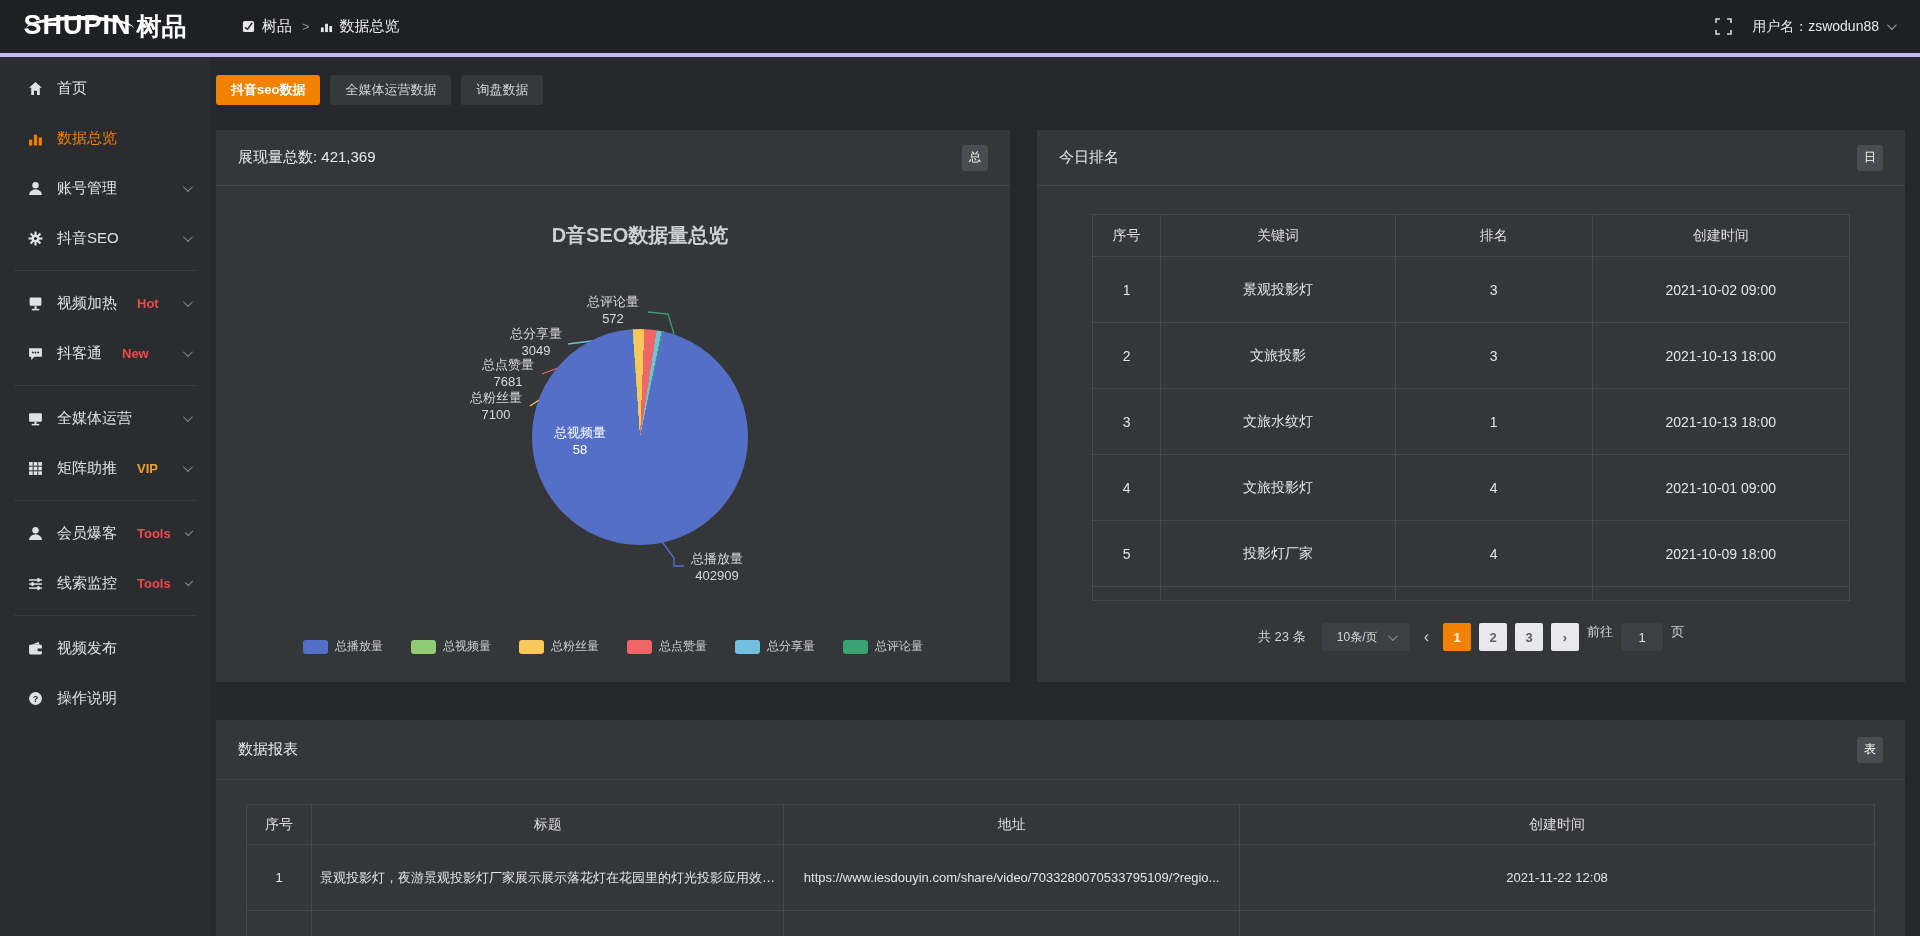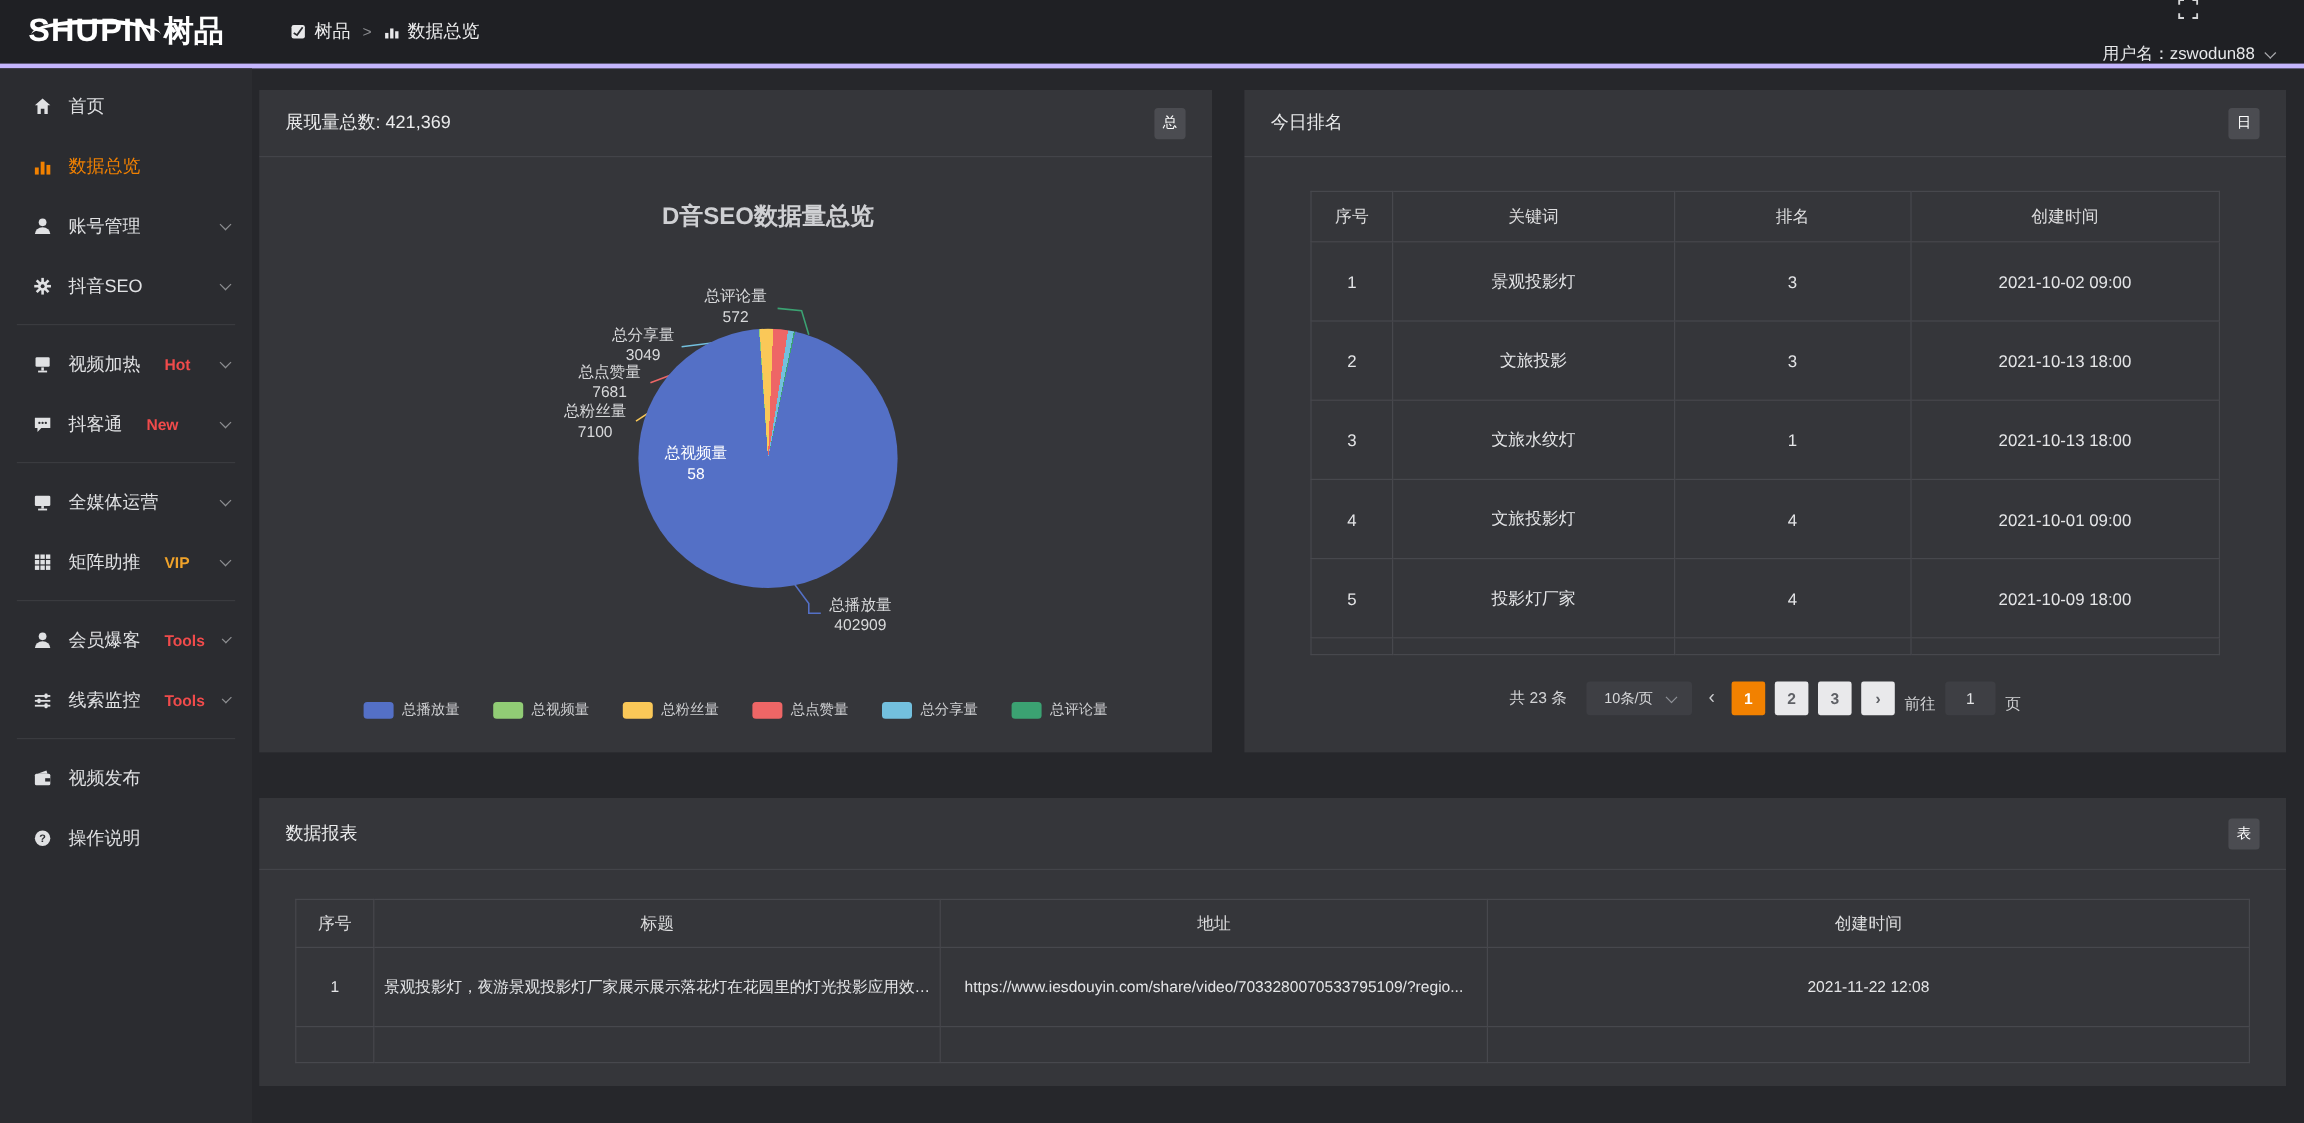--- a/index.html
+++ b/index.html
@@ -11,21 +11,21 @@
     border-bottom:4px solid #c4b5fd; }
   .logo { width:210px; display:flex; align-items:flex-end; justify-content:center; gap:5px;
     position:relative; padding-bottom:2px; }
   .logo-arc { position:absolute; top:4px; left:26px; width:108px; height:26px;
     border-top:4px solid #fff; border-radius:50%; }
   .logo-en { font-size:27px; font-weight:800; letter-spacing:1px; color:#fff; line-height:1; }
   .logo-cn { font-size:25px; font-weight:700; color:#fff; line-height:1; }
   .crumbs { display:flex; align-items:center; gap:10px; margin-left:32px; font-size:15px; color:#ededee; }
   .crumb { display:flex; align-items:center; gap:7px; cursor:pointer; }
   .crumb-sep { color:#8b8c90; font-size:13px; }
-  .topbar-right { margin-left:auto; display:flex; align-items:center; gap:20px; margin-right:26px;flex-direction:column; }
+  .topbar-right { margin-left:auto; display:flex; align-items:center; gap:20px; margin-right:26px; }
   .username { font-size:14px; color:#e7e8ea; display:flex; align-items:center; gap:8px; cursor:pointer; }
   .caret { width:7px; height:7px; border-right:1.6px solid #aaabaf; border-bottom:1.6px solid #aaabaf;
     transform:rotate(45deg) translateY(-2px); display:inline-block; }
 
   
   .layout { display:flex; height:879px; }
   .sidebar { width:210px; background:#2b2c30; padding-top:6px; flex-shrink:0; }
   .menu-item { height:50px; display:flex; align-items:center; padding:0 20px 0 28px; gap:14px;
     font-size:15px; color:#e0e1e3; cursor:pointer; white-space:nowrap; }
   .menu-item.active { color:#f28100; }
@@ -85,21 +85,21 @@
     font-size:13px; color:#d2d3d5; }
   .pg-total { margin-right:8px; }
   .pg-size { height:28px; min-width:88px; background:#3e3f44; border-radius:3px; display:flex;
     align-items:center; justify-content:center; gap:10px; font-size:12px; color:#d6d7d9;
     padding:0 10px; cursor:pointer; }
   .pg-size .caret { border-color:#909399; }
   .pg-prev { color:#cfd0d2; font-size:16px; padding:0 6px; cursor:pointer; }
   .pg-btn { width:28px; height:28px; border-radius:2px; background:#e9e9eb; color:#5f6166;
     font-size:13px; font-weight:700; display:flex; align-items:center; justify-content:center; cursor:pointer; }
   .pg-btn.active { background:#f28100; color:#fff; }
-  .pg-goto { display:flex; align-items:flex-end; gap:8px; }
+  .pg-goto { display:flex; align-items:flex-start; gap:8px; }
   .pg-input { width:42px; height:28px; background:#3e3f44; border:none; border-radius:3px;
     color:#e2e3e5; text-align:center; font-size:13px; font-family:inherit; }
 
   
   .report-panel { margin-top:38px; height:240px; }
   .report-panel .panel-hd { height:60px; }
   .report-table { width:calc(100% - 60px); margin:24px 30px 0; table-layout:fixed; }
   .report-table th { height:40px; font-size:14px; font-weight:400; color:#dededf; border:1px solid #47484d; }
   .report-table td { height:66px; font-size:13px; color:#e4e5e7; text-align:center;
     border:1px solid #47484d; overflow:hidden; white-space:nowrap; text-overflow:ellipsis; padding:0 8px; }
@@ -310,20 +310,25 @@
       <svg width="15" height="15" viewBox="0 0 14 14">
           <circle cx="7" cy="7" r="6" fill="currentColor"></circle>
           <text x="7" y="10" text-anchor="middle" font-size="8.5" font-weight="bold" fill="#2b2c30">?</text>
         </svg>
       <span>操作说明</span>
     </div>
   </div>
 
   <div class="main">
 
+    <div class="tabs">
+      <div class="tab active">抖音seo数据</div>
+      <div class="tab">全媒体运营数据</div>
+      <div class="tab">询盘数据</div>
+    </div>
 
     <div class="panels-row">
 
       <div class="panel left-panel">
         <div class="panel-hd">
           <span>展现量总数: 421,369</span>
           <span class="corner-badge">总</span>
         </div>
         <div class="chart-area">
           <div class="chart-title">D音SEO数据量总览</div>

